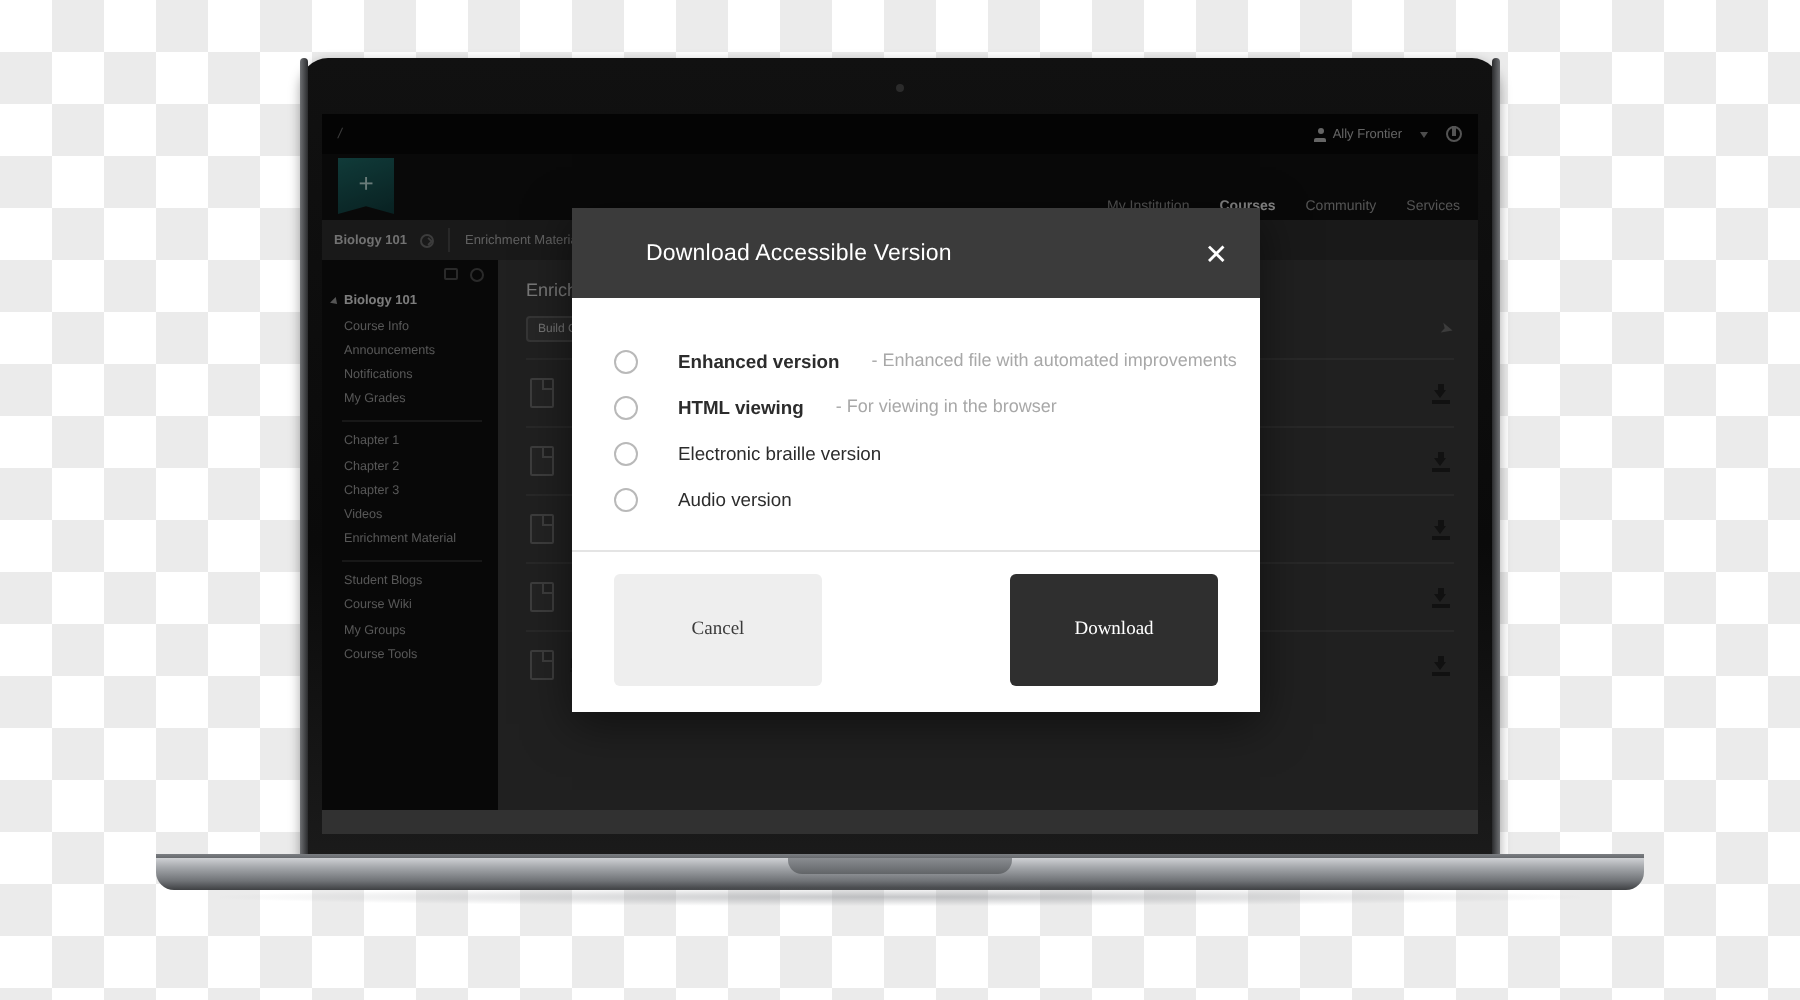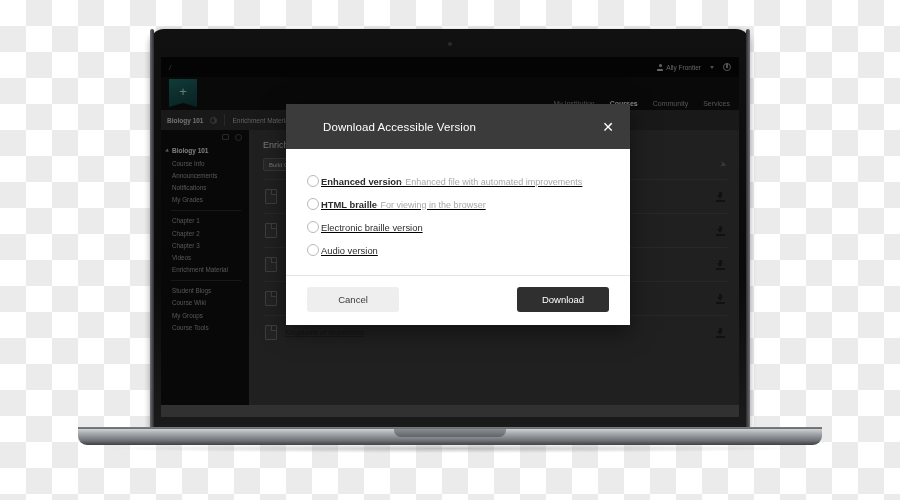--- a/index.html
+++ b/index.html
@@ -461,25 +461,24 @@
     line-height: 1;
     cursor: pointer;
     font-weight: 300;
   }
   .modal-body {
     background: #ffffff;
     padding: 20px 0 14px 0;
   }
   .opt-row {
     display: flex;
-    align-items: flex-end;
-    gap: 2px;
+    align-items: flex-start;
+    gap: 20px;
     padding: 5.5px 21px;
     cursor: pointer;
-    text-decoration: underline;
   }
   .radio {
     width: 12px; height: 12px;
     border: 1.3px solid #b9b9b9;
     border-radius: 50%;
     flex: none;
     background: #fff;
     position: relative;
   }
   .radio.selected {
@@ -510,26 +509,26 @@
   }
   .modal-footer {
     border-top: 1px solid #e4e4e4;
     background: #ffffff;
     padding: 11px 21px 13px 21px;
     display: flex;
     align-items: center;
     justify-content: space-between;
   }
   .btn {
-    font-family: Liberation Sans, sans-serif;
+    font-family: Liberation Serif, serif;
     font-size: 9.5px;
     border: none;
     border-radius: 3px;
-    padding: 7px 0;
-    width: 92px;
+    padding: 23px 0;
+    width: 104px;
     text-align: center;
     cursor: pointer;
   }
   .btn-cancel {
     background: #eeeeee;
     color: #3a3a3a;
   }
   .btn-download {
     background: #2f2f2f;
     color: #ffffff;
@@ -668,21 +667,21 @@
       </div>
 
       <div class="modal-body">
         <div class="opt-row">
           <span class="radio"></span>
           <span class="opt-label">Enhanced version</span>
           <span class="opt-desc">- Enhanced file with automated improvements</span>
         </div>
         <div class="opt-row">
           <span class="radio"></span>
-          <span class="opt-label">HTML braille</span>
+          <span class="opt-label">HTML viewing</span>
           <span class="opt-desc">- For viewing in the browser</span>
         </div>
         <div class="opt-row">
           <span class="radio"></span>
           <span class="opt-label plain">Electronic braille version</span>
         </div>
         <div class="opt-row">
           <span class="radio"></span>
           <span class="opt-label plain">Audio version</span>
         </div>

